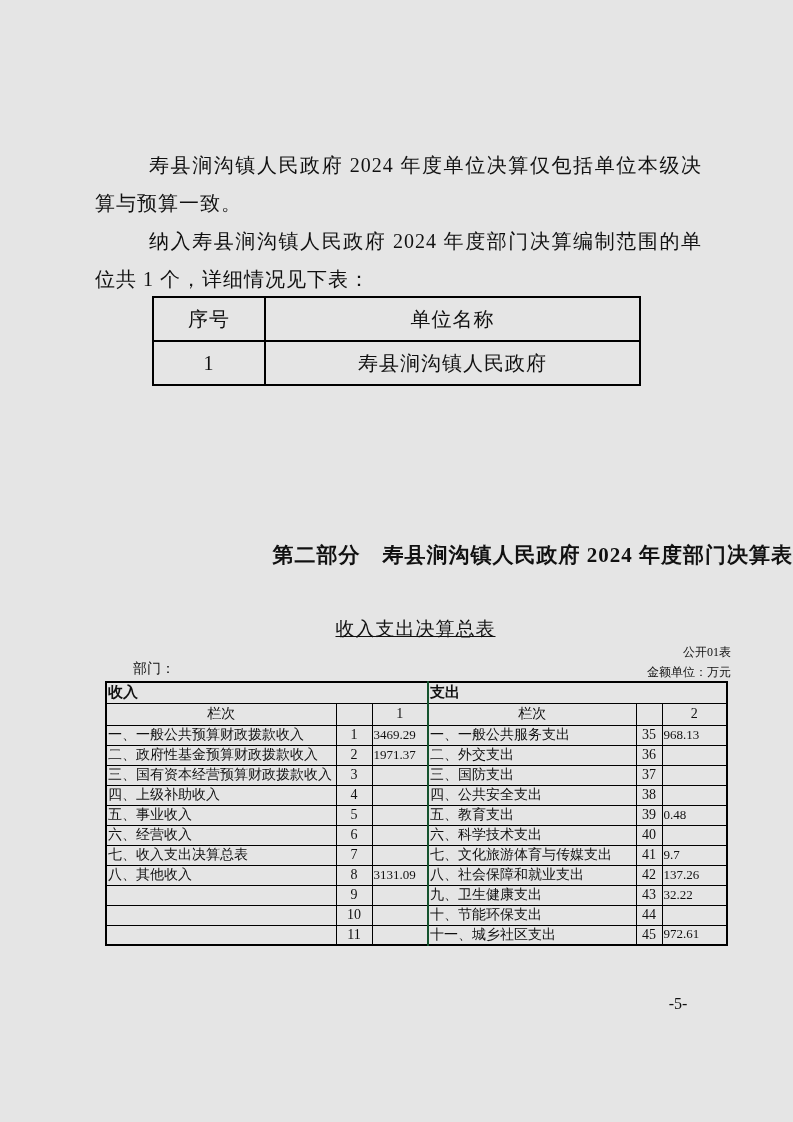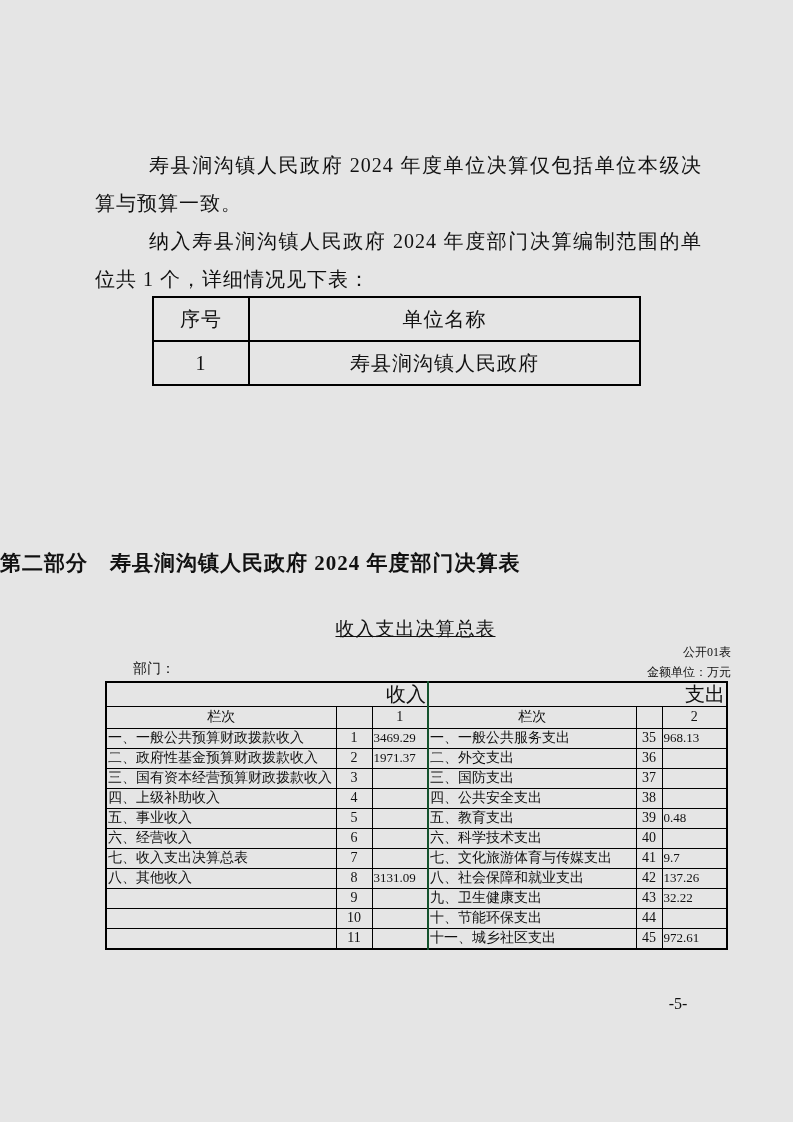--- a/index.html
+++ b/index.html
@@ -38,33 +38,32 @@
     table-layout: fixed;
     font-size: 20px;
   }
   .unit-table th, .unit-table td {
     border: 2px solid #000;
     height: 44px;
     text-align: center;
     font-weight: normal;
     letter-spacing: 1px;
   }
-  .unit-table .c-index { width: 96px; }
+  .unit-table .c-index { width: 112px; }
 
   
   .section-heading {
     position: absolute;
     left: 0;
     top: 541px;
     width: 793px;
-    text-align: left;
+    text-align: right;
     font-size: 21px;
     font-weight: bold;
     letter-spacing: 1px;
-    margin-top: 8px;
   }
 
   
   .table-title {
     position: absolute;
     left: 105px;
     top: 616px;
     width: 621px;
     text-align: center;
     font-size: 19px;
@@ -102,21 +101,21 @@
   .summary-table td {
     border: 1px solid #000;
     font-size: 14px;
     padding: 0 1px;
     overflow: hidden;
     white-space: nowrap;
     line-height: 1.15;
     height: 20px;
     vertical-align: middle;
   }
-  .summary-table .r-top td { height: 21px; font-size: 20px; text-align: right; }
+  .summary-table .r-top td { height: 21px; font-size: 15px; text-align: left; font-weight: bold; }
   .summary-table .r-head td { height: 38px; text-align: center; }
   .summary-table .r-lanci td { height: 22px; text-align: center; }
   .summary-table td.item { text-align: left; }
   .summary-table td.line { text-align: center; }
   .summary-table td.amt  { font-size: 13px; }
   .summary-table td.mid  { border-left: 2px solid #14532d; }
   .summary-table td.wrap { white-space: normal; }
 
   
   .page-number {

